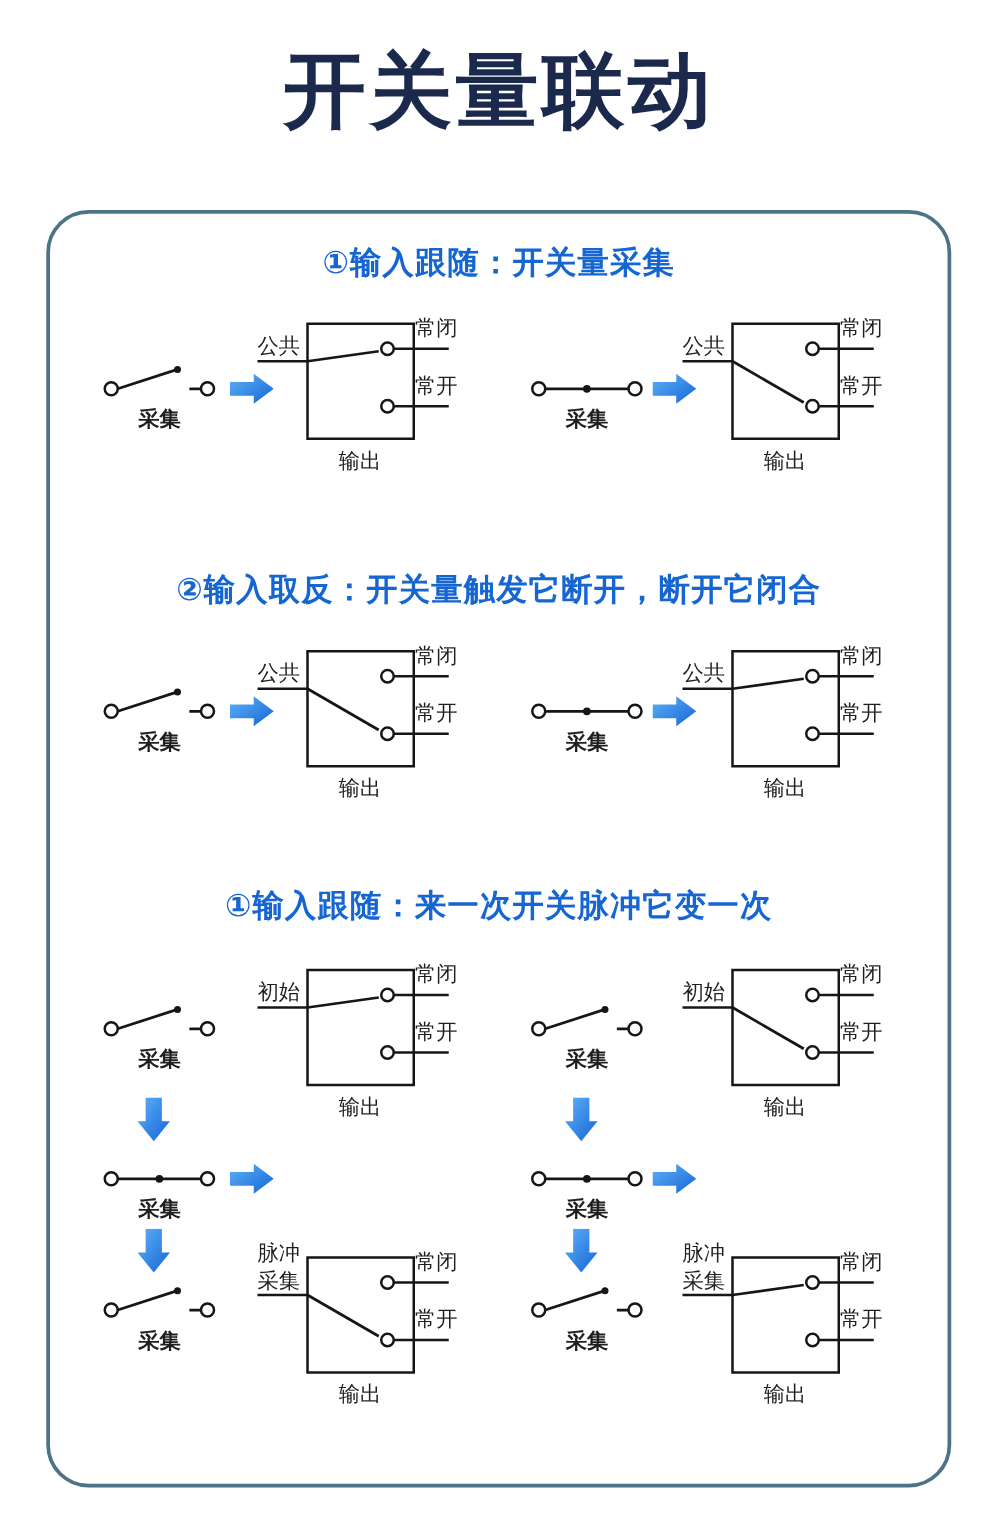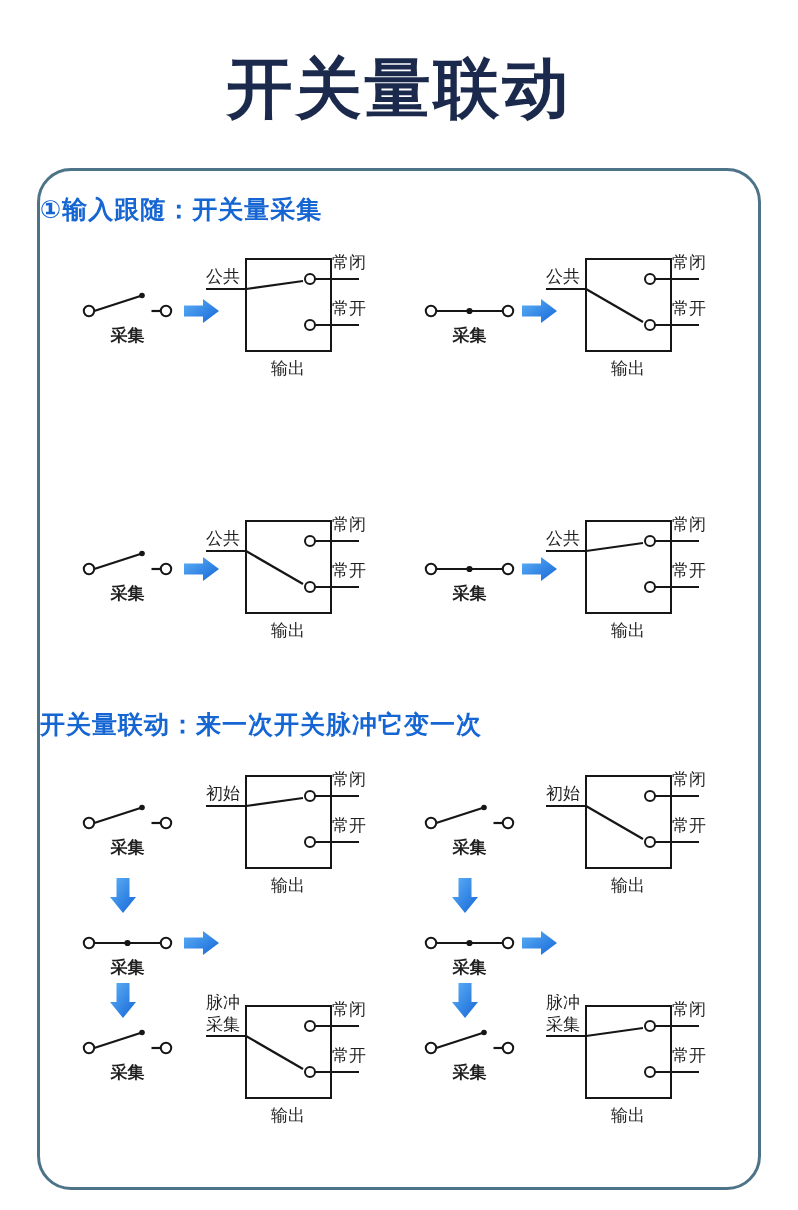--- a/index.html
+++ b/index.html
@@ -8,29 +8,29 @@
     --c-border:#4d7389;
     --c-label:#1f1f1f;
   }
   *{box-sizing:border-box;}
   html,body{margin:0;padding:0;}
   body{
     width:798px;height:1210px;position:relative;background:#ffffff;
     font-family:"Liberation Sans","DejaVu Sans",sans-serif;
   }
   .title{
-    position:absolute;top:44px;left:0;width:798px;text-align:center;
+    position:absolute;top:28px;left:0;width:798px;text-align:center;
     font-size:66px;font-weight:900;color:var(--c-title);letter-spacing:3px;
   }
   .panel{
     position:absolute;left:37px;top:168px;width:724px;height:1022px;
     border:3px solid var(--c-border);border-radius:34px;
   }
   .heading{
-    position:absolute;left:0;width:100%;
+    position:absolute;left:0;width:100%;text-align:center;
     font-size:25px;font-weight:700;color:var(--c-heading);letter-spacing:1px;
   }
   .comp{position:absolute;font-family:Liberation Mono, monospace;}
   .sw-comp{width:95px;text-align:center;}
   .sw-label{font-size:17px;font-weight:600;color:var(--c-label);margin-top:1px;}
   svg{display:block;font-family:inherit;}
   .sw-comp svg{margin:0 auto;}
 </style>
 </head>
 <body>
@@ -111,20 +111,21 @@
     <line x1="119" y1="84" x2="163" y2="84" stroke="#161616" stroke-width="2"></line>
     <circle cx="114" cy="38" r="5" fill="#fff" stroke="#161616" stroke-width="2"></circle>
     <circle cx="114" cy="84" r="5" fill="#fff" stroke="#161616" stroke-width="2"></circle>
     <text x="27" y="41" text-anchor="middle">公共</text>
     <text x="136" y="27">常闭</text>
     <text x="136" y="73">常开</text>
     <text x="92" y="133" text-anchor="middle">输出</text>
   </svg>
     </div>
 
+  <div class="heading" style="top:284px">②输入取反：开关量触发它断开，断开它闭合</div>
 
   <div class="comp sw-comp" style="left:40px;top:370px">
     <div>
         <svg width="95" height="40" viewBox="0 0 95 40">
     <line x1="14.2" y1="28" x2="62" y2="12.5" stroke="#161616" stroke-width="2.2"></line>
     <circle cx="62" cy="12.5" r="2.8" fill="#161616"></circle>
     <line x1="71.5" y1="28" x2="80.8" y2="28" stroke="#161616" stroke-width="2.2"></line>
     <circle cx="9" cy="28" r="5.2" fill="#fff" stroke="#161616" stroke-width="2"></circle>
     <circle cx="86" cy="28" r="5.2" fill="#fff" stroke="#161616" stroke-width="2"></circle>
   </svg>
@@ -189,21 +190,21 @@
     <line x1="119" y1="84" x2="163" y2="84" stroke="#161616" stroke-width="2"></line>
     <circle cx="114" cy="38" r="5" fill="#fff" stroke="#161616" stroke-width="2"></circle>
     <circle cx="114" cy="84" r="5" fill="#fff" stroke="#161616" stroke-width="2"></circle>
     <text x="27" y="41" text-anchor="middle">公共</text>
     <text x="136" y="27">常闭</text>
     <text x="136" y="73">常开</text>
     <text x="92" y="133" text-anchor="middle">输出</text>
   </svg>
     </div>
 
-  <div class="heading" style="top:537px">开关量联动：来一次开关脉冲它变一次</div>
+  <div class="heading" style="top:537px">①输入跟随：来一次开关脉冲它变一次</div>
 
   <div class="comp sw-comp" style="left:40px;top:624px">
     <div>
         <svg width="95" height="40" viewBox="0 0 95 40">
     <line x1="14.2" y1="28" x2="62" y2="12.5" stroke="#161616" stroke-width="2.2"></line>
     <circle cx="62" cy="12.5" r="2.8" fill="#161616"></circle>
     <line x1="71.5" y1="28" x2="80.8" y2="28" stroke="#161616" stroke-width="2.2"></line>
     <circle cx="9" cy="28" r="5.2" fill="#fff" stroke="#161616" stroke-width="2"></circle>
     <circle cx="86" cy="28" r="5.2" fill="#fff" stroke="#161616" stroke-width="2"></circle>
   </svg>

